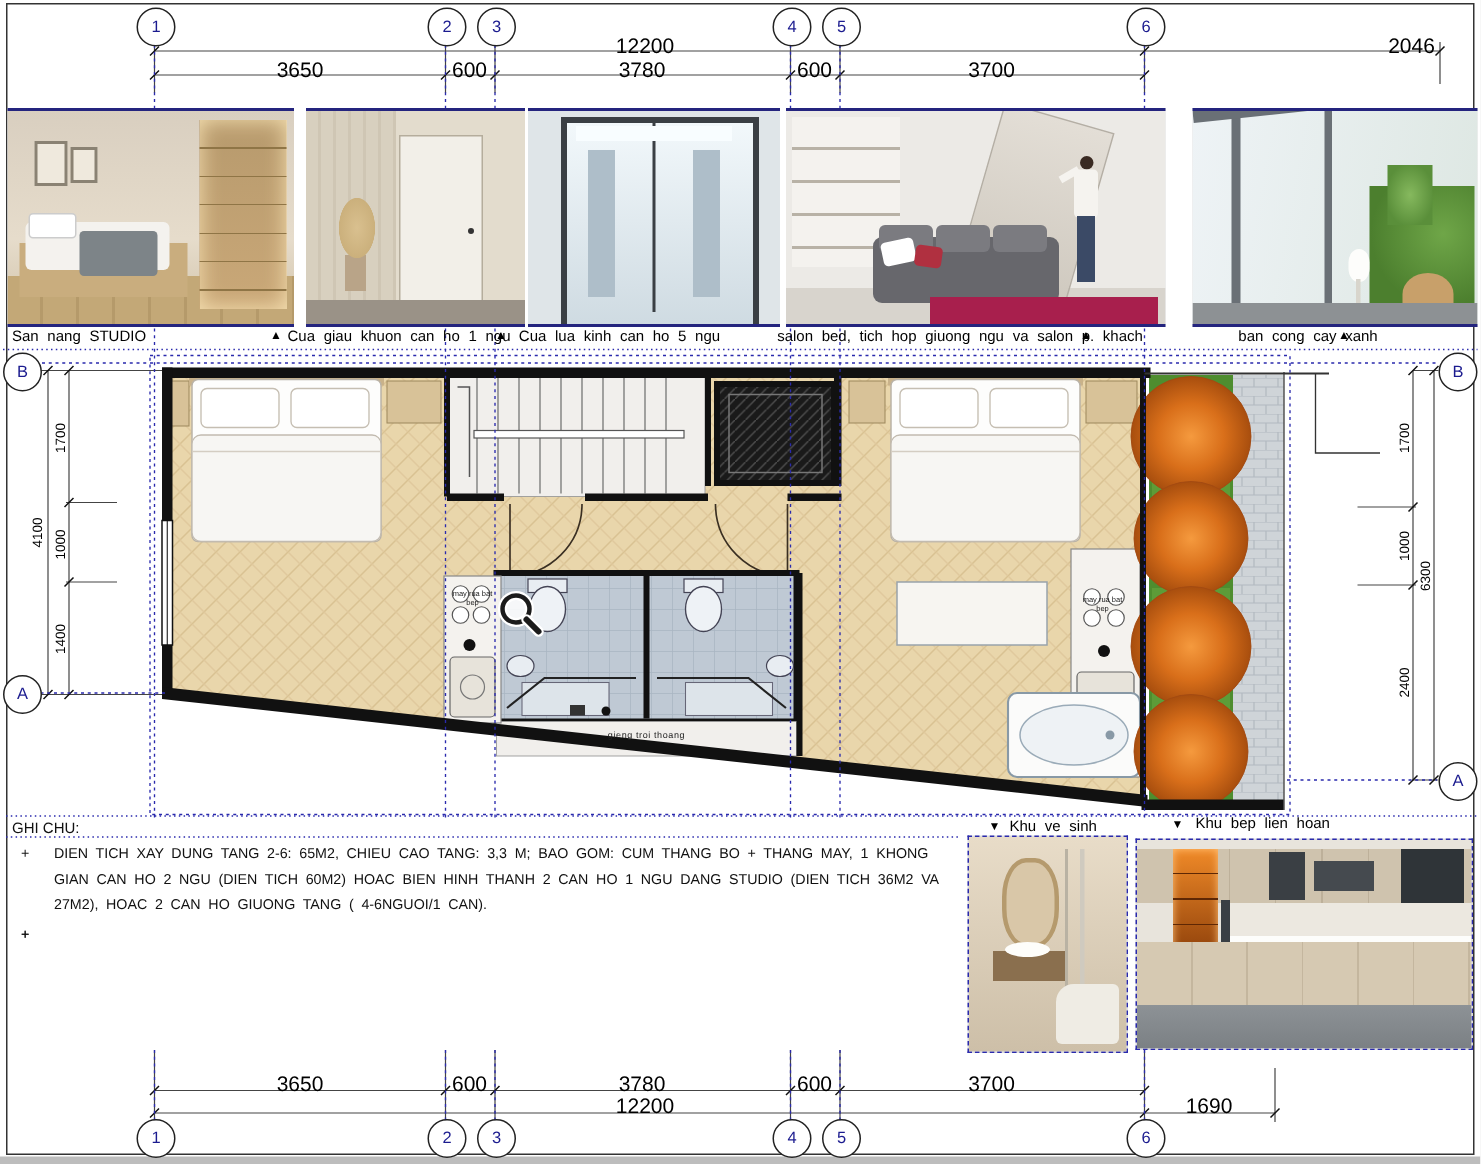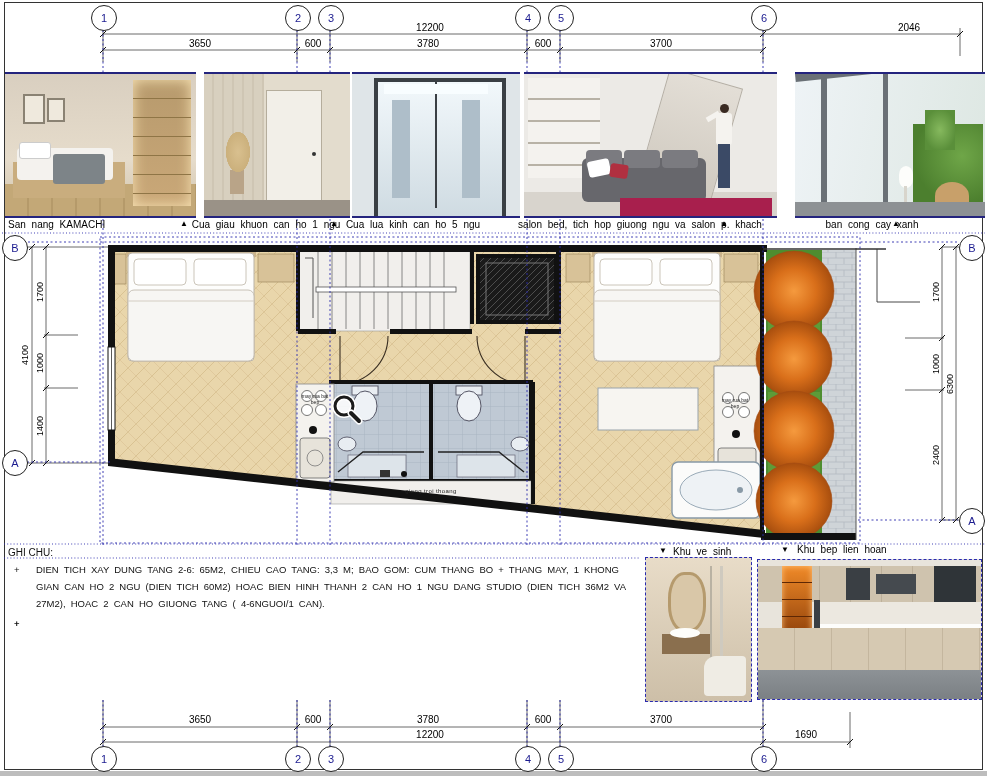--- a/index.html
+++ b/index.html
@@ -2,21 +2,21 @@
 <html><head>
 <meta charset="utf-8">
 <style>
   html,body{margin:0;padding:0;background:#f2f2f2;}
   .sheet{position:relative;width:987px;height:776px;background:#ffffff;overflow:hidden;
          font-family:"Liberation Sans",sans-serif;color:#111;}
   .frame{position:absolute;left:4px;top:2px;width:977px;height:766px;border:1px solid #333;pointer-events:none;}
   .botbar{position:absolute;left:0;top:771px;width:987px;height:5px;background:#bdbdbd;}
   svg{position:absolute;left:0;top:0;}
   .p{position:absolute;}
-  .dim{position:absolute;font-size:10px;white-space:nowrap;transform:translateX(-50%);color:#000;text-align:center;}
+  .dim{position:absolute;font-size:14px;white-space:nowrap;transform:translateX(-50%);color:#000;text-align:center;}
   .dimv{position:absolute;font-size:9px;white-space:nowrap;transform:translate(-50%,-50%) rotate(-90deg);color:#000;}
   .bub{position:absolute;width:24px;height:24px;border:1.3px solid #222;border-radius:50%;
        background:#fff;display:flex;align-items:center;justify-content:center;
        font-size:11px;color:#1b1b8f;z-index:6;}
   .cap{position:absolute;font-size:10px;white-space:nowrap;word-spacing:3px;color:#000;z-index:7;}
   .ctr{transform:translateX(-50%);}
   .arrow{position:absolute;font-size:8px;color:#000;z-index:7;}
   .photo{position:absolute;border-top:2px solid #24247e;border-bottom:2px solid #24247e;
          overflow:hidden;background:#ddd;z-index:5;}
   .photo2{position:absolute;border:1.5px dashed #2a2aad;overflow:hidden;background:#ddd;z-index:5;}
@@ -378,21 +378,21 @@
   <div class="bub" style="left:318px;top:746px">3</div>
   <div class="bub" style="left:515px;top:746px">4</div>
   <div class="bub" style="left:548px;top:746px">5</div>
   <div class="bub" style="left:751px;top:746px">6</div>
   <div class="bub" style="left:2px;top:235px">B</div>
   <div class="bub" style="left:2px;top:450px">A</div>
   <div class="bub" style="left:959px;top:235px">B</div>
   <div class="bub" style="left:959px;top:508px">A</div>
 
   <span class="dim" style="left:430px;top:22px">12200</span>
-  <span class="dim" style="left:909px;top:22px">2046</span>
+  <span class="dim" style="left:941px;top:22px">2046</span>
   <span class="dim" style="left:200px;top:38px">3650</span>
   <span class="dim" style="left:313px;top:38px">600</span>
   <span class="dim" style="left:428px;top:38px">3780</span>
   <span class="dim" style="left:543px;top:38px">600</span>
   <span class="dim" style="left:661px;top:38px">3700</span>
 
   <span class="dim" style="left:200px;top:714px">3650</span>
   <span class="dim" style="left:313px;top:714px">600</span>
   <span class="dim" style="left:428px;top:714px">3780</span>
   <span class="dim" style="left:543px;top:714px">600</span>
@@ -402,21 +402,21 @@
 
   <span class="dimv" style="left:25px;top:355px">4100</span>
   <span class="dimv" style="left:40px;top:292px">1700</span>
   <span class="dimv" style="left:40px;top:363px">1000</span>
   <span class="dimv" style="left:40px;top:426px">1400</span>
   <span class="dimv" style="left:936px;top:292px">1700</span>
   <span class="dimv" style="left:936px;top:364px">1000</span>
   <span class="dimv" style="left:936px;top:455px">2400</span>
   <span class="dimv" style="left:950px;top:384px">6300</span>
 
-  <span class="cap" style="left:8px;top:219px">San nang KAMACHI</span>
+  <span class="cap" style="left:8px;top:219px">San nang STUDIO</span>
   <span class="cap ctr" style="left:266px;top:219px">Cua giau khuon can ho 1 ngu</span>
   <span class="cap ctr" style="left:413px;top:219px">Cua lua kinh can ho 5 ngu</span>
   <span class="cap ctr" style="left:640px;top:219px">salon bed, tich hop giuong ngu va salon p. khach</span>
   <span class="cap ctr" style="left:872px;top:219px">ban cong cay xanh</span>
   <span class="arrow" style="left:180px;top:219px">▲</span>
   <span class="arrow" style="left:330px;top:219px">▲</span>
   <span class="arrow" style="left:720px;top:219px">▲</span>
   <span class="arrow" style="left:892px;top:219px">▲</span>
 
   <span class="cap" style="left:673px;top:546px">Khu ve sinh</span>

